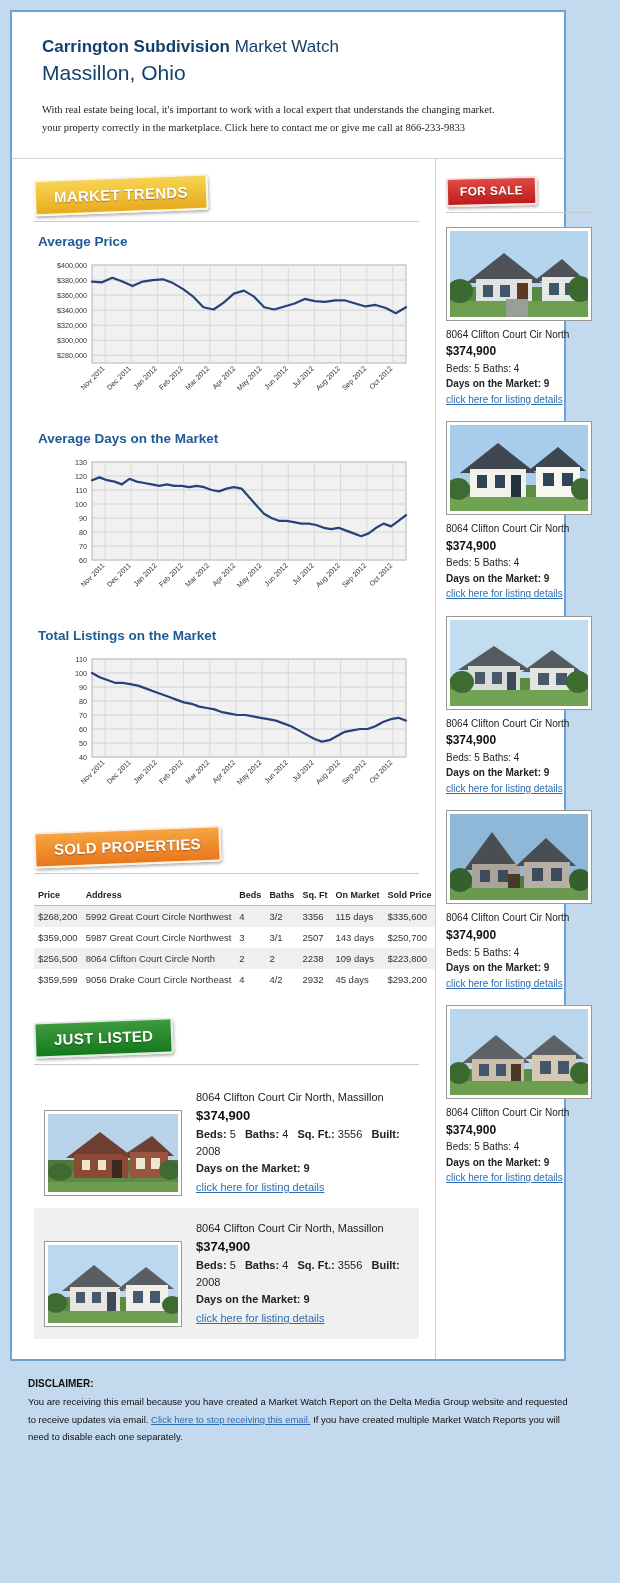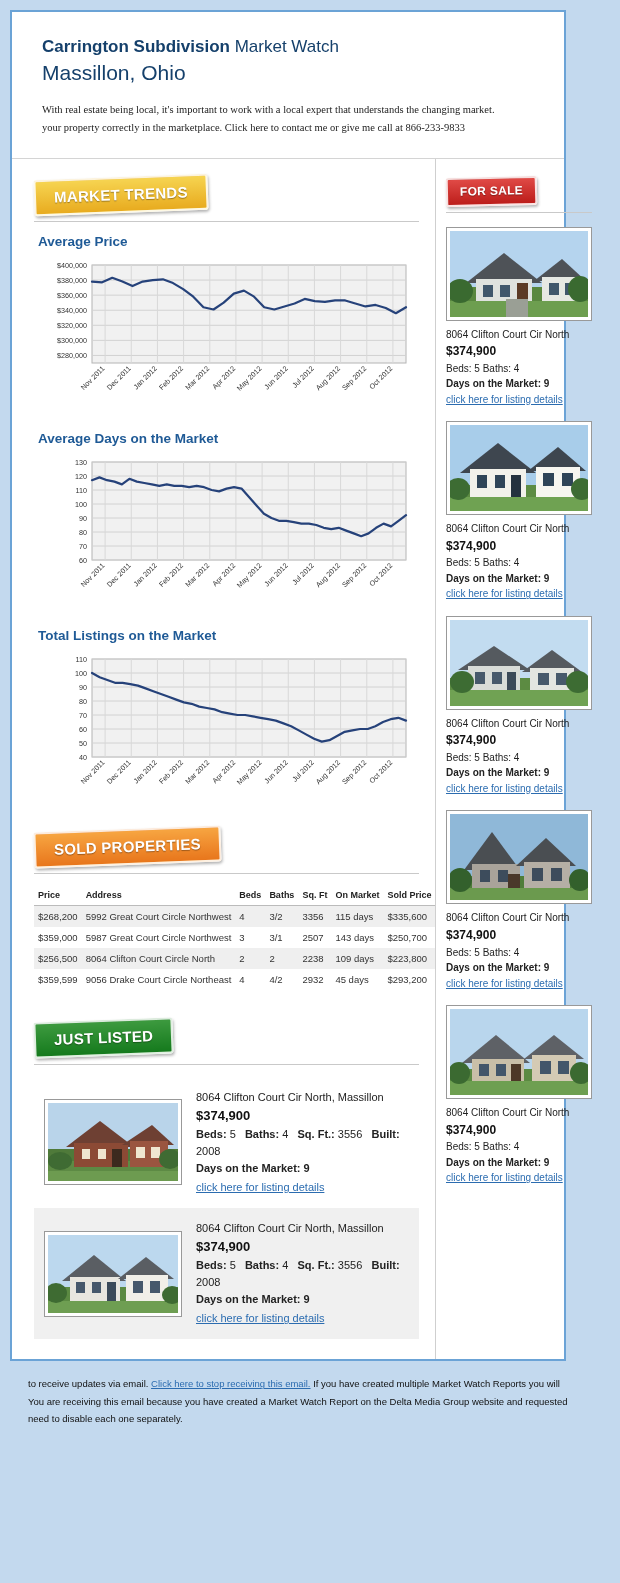--- a/index.html
+++ b/index.html
@@ -134,21 +134,21 @@
     white-space: nowrap;
   }
   table.sold tbody tr:nth-child(odd) { background: #efefef; }
   table.sold tbody tr:nth-child(even) { background: #ffffff; }
   table.sold td.num { text-align: left; }
   
   .listing-row {
     display: flex;
     gap: 14px;
     padding: 12px 10px;
-    align-items: center;
+    align-items: flex-end;
   }
   .listing-row.alt { background: #f0f0f0; }
   .listing-info { font-size: 11px; line-height: 1.55; color: #222; }
   .listing-addr { font-size: 11px; }
   .listing-price { font-size: 13px; font-weight: bold; color: #111; }
   .listing-specs b { font-weight: bold; }
   .listing-dom { font-weight: bold; }
   .listing-link {
     color: #2b6cb0;
     text-decoration: underline;
@@ -667,19 +667,20 @@
             <div class="fs-dom">Days on the Market: 9</div>
             <a class="fs-link">click here for listing details</a>
           </div>
         </div>
 
       </div>
     </div>
   </div>
 
   <div class="disclaimer">
+    <div class="dtitle">DISCLAIMER:</div>
+    <div>You are receiving this email because you have created a Market Watch Report on the Delta Media Group website and requested</div>
     <div>
       <span>to receive updates via email. </span><a>Click here to stop receiving this email.</a><span> If you have created multiple Market Watch Reports you will</span>
     </div>
-    <div>You are receiving this email because you have created a Market Watch Report on the Delta Media Group website and requested</div>
     <div>need to disable each one separately.</div>
   </div>
 </div>
 
 </body></html>

